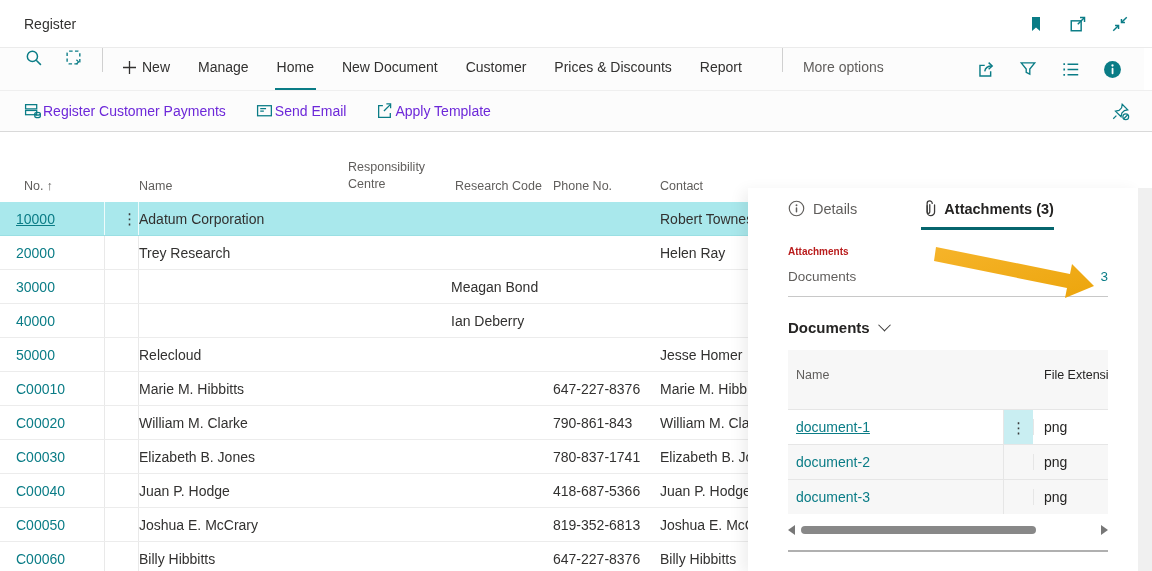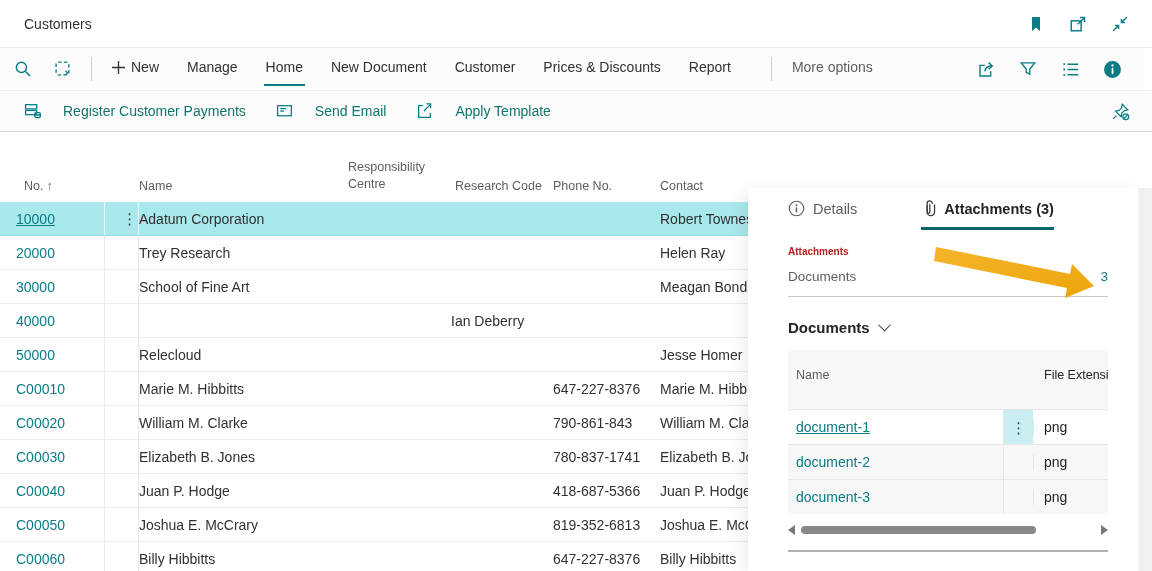--- a/index.html
+++ b/index.html
@@ -9,31 +9,31 @@
 
   
   .titlebar{position:absolute;left:0;top:0;width:1152px;height:47px;background:#fff;
             border-bottom:1px solid #ebebeb;display:flex;align-items:center;}
   .pagetitle{margin-left:24px;font-size:14px;color:#323130;}
   .tb-icons{margin-left:auto;margin-right:22px;display:flex;align-items:center;gap:22px;}
   .icnbtn{width:20px;height:20px;display:flex;align-items:center;justify-content:center;cursor:pointer;}
 
   
   .ribbon1{position:absolute;left:0;top:48px;width:1144px;height:42px;background:#fcfcfc;
-           display:flex;align-items:center;padding-left:13px;box-sizing:border-box;}
+           display:flex;padding-left:24px;box-sizing:border-box;}
   .ribbon2{position:absolute;left:0;top:90px;width:1152px;height:42px;background:#fcfcfc;
            border-top:1px solid #efefef;border-bottom:1px solid #d9d9d9;
            display:flex;align-items:center;padding-left:24px;box-sizing:border-box;}
   .vdiv{width:1px;height:24px;background:#d0d0d0;margin:0 18px;flex:0 0 auto;}
   .rtab{display:flex;align-items:center;gap:6px;margin-right:24px;padding:7px 2px 9px 2px;
         border-bottom:2px solid transparent;color:#323130;cursor:pointer;white-space:nowrap;}
   .rtab.active{border-bottom-color:#0a7c86;}
   .moreopt{color:#605e5c;margin-left:4px;cursor:pointer;}
   .r1-icons{margin-left:auto;margin-right:22px;display:flex;align-items:center;gap:22px;}
-  .actbtn{display:flex;align-items:center;gap:21px;margin-right:30px;cursor:pointer;color:#0f766e;white-space:nowrap;}
+  .actbtn{display:flex;align-items:center;gap:1px;margin-right:30px;cursor:pointer;color:#6d28d9;white-space:nowrap;}
   .r2-right{margin-left:auto;margin-right:22px;}
 
   
   .lhead{position:absolute;left:0;top:132px;width:1152px;height:70px;display:flex;
          align-items:flex-end;padding-bottom:9px;box-sizing:border-box;
          color:#605e5c;font-size:12.5px;background:#fff;}
   .rows{position:absolute;left:0;top:202px;width:1152px;bottom:0;overflow:hidden;}
   .row{display:flex;align-items:center;height:34px;box-sizing:border-box;
        border-bottom:1px solid #ececec;background:#fff;cursor:pointer;}
   .row.selected{background:#a9e8ec;border-bottom-color:#9adfe3;}
@@ -91,21 +91,21 @@
   .pdiv2{margin-top:12px;border-bottom:2px solid #b0b0b0;width:320px;}
 
   .arrowlayer{position:absolute;left:0;top:0;z-index:50;pointer-events:none;}
 </style>
 </head>
 <body>
 
 <div class="stage">
 
   <div class="titlebar">
-    <div class="pagetitle">Customers</div>
+    <div class="pagetitle">Register</div>
     <div class="tb-icons">
       <span class="icnbtn">
         <svg width="16" height="18" viewBox="0 0 16 17">
             <path d="M4 1.5h8v14l-4-3.6-4 3.6z" fill="#0a7c86"></path>
           </svg>
       </span>
       <span class="icnbtn">
         <svg width="18" height="18" viewBox="0 0 16 16" fill="none" stroke="#0a7c86" stroke-width="1.3">
           <rect x="2" y="5.2" width="8.8" height="8.8"></rect>
             <path d="M7.8 8.2 13.6 2.4"></path>
@@ -269,21 +269,20 @@
       <div class="c wloc"></div>
       <div class="c wphone"></div>
       <div class="c wcontact">Helen Ray</div>
     </div>
 
     <div class="row">
       <div class="c wno">
           <a class="lnk">30000</a>
         </div>
       <div class="c wdots"></div>
-      <div class="c wname">School of Fine Art</div>
       <div class="c wresp"></div>
       <div class="c wloc"></div>
       <div class="c wphone"></div>
       <div class="c wcontact">Meagan Bond</div>
     </div>
 
     <div class="row">
       <div class="c wno">
           <a class="lnk">40000</a>
         </div>

